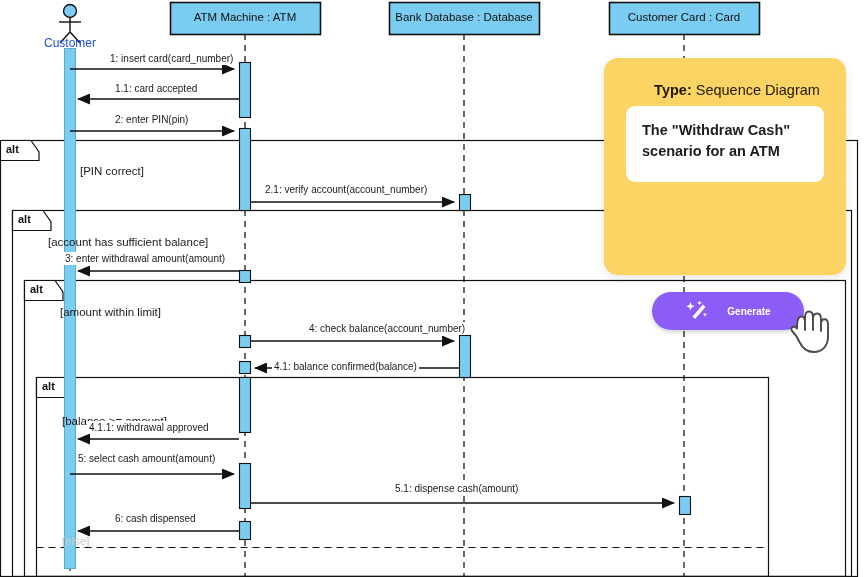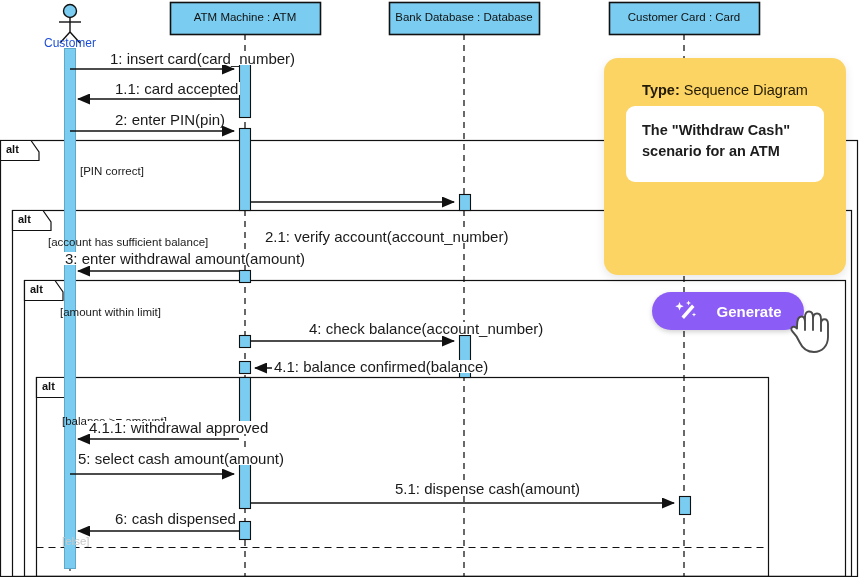--- a/index.html
+++ b/index.html
@@ -16,21 +16,21 @@
   }
   #canvas {
     position: absolute;
     left: 0; top: 0;
     width: 864px;
     height: 577px;
   }
   .msg-label {
     position: absolute;
     font-family: "Liberation Sans", sans-serif;
-    font-size: 15px;
+    font-size: 10px;
     color: #1a1a1a;
     white-space: nowrap;
     background: #ffffff;
     padding: 0 2px;
     line-height: 13px;
     text-align: right;
   }
   .guard-label {
     position: absolute;
     font-family: "Liberation Sans", sans-serif;
@@ -79,20 +79,21 @@
     z-index: 40;
   }
   #popup-type {
     position: absolute;
     left: 0; top: 24px;
     width: 242px;
     text-align: center;
     font-size: 14.5px;
     color: #231a05;
     white-space: nowrap;
+    padding-left: 12px;
   }
   #popup-type b { font-weight: bold; }
   #popup-card {
     position: absolute;
     left: 22px;
     top: 48px;
     width: 198px;
     height: 76px;
     background: #ffffff;
     border-radius: 9px;
@@ -109,21 +110,21 @@
     position: absolute;
     left: 48px;
     top: 234px;
     width: 152px;
     height: 38px;
     background: #8B5CF6;
     border: none;
     border-radius: 19px;
     color: #ffffff;
     font-family: "Liberation Sans", sans-serif;
-    font-size: 15px;
+    font-size: 10px;
     font-weight: bold;
     cursor: pointer;
     display: flex;
     align-items: center;
     justify-content: center;
     gap: 16px;
     padding: 0;
     box-shadow: 0 2px 5px rgba(0,0,0,0.18);
     z-index: 45;
   }
@@ -239,21 +240,21 @@
 
   <div class="guard-label" style="left:36px; top:165px;margin-left:44px;">[PIN correct]</div>
   <div class="guard-label" style="left:48px; top:236px;">[account has sufficient balance]</div>
   <div class="guard-label" style="left:60px; top:306px;text-align:center;">[amount within limit]</div>
   <div class="guard-label" style="left:62px; top:405px;margin-top:10px;">[balance &gt;= amount]</div>
   <div class="guard-label faded" style="left:62px; top:535px;">[else]</div>
 
   <div class="msg-label" style="left:108px; top:52px;">1: insert card(card_number)</div>
   <div class="msg-label" style="left:113px; top:82px;">1.1: card accepted</div>
   <div class="msg-label" style="left:113px; top:113px;">2: enter PIN(pin)</div>
-  <div class="msg-label" style="left:263px; top:183px;margin-top:47px;">2.1: verify account(account_number)</div>
+  <div class="msg-label" style="left:263px; top:183px;">2.1: verify account(account_number)</div>
   <div class="msg-label" style="left:63px;  top:252px;">3: enter withdrawal amount(amount)</div>
   <div class="msg-label" style="left:265px; top:322px;margin-left:42px;">4: check balance(account_number)</div>
   <div class="msg-label" style="left:272px; top:360px;">4.1: balance confirmed(balance)</div>
   <div class="msg-label" style="left:87px;  top:421px;">4.1.1: withdrawal approved</div>
   <div class="msg-label" style="left:76px;  top:452px;">5: select cash amount(amount)</div>
   <div class="msg-label" style="left:393px; top:482px;">5.1: dispense cash(amount)</div>
   <div class="msg-label" style="left:113px; top:512px;">6: cash dispensed</div>
 </div>
 
 <div id="popup">

